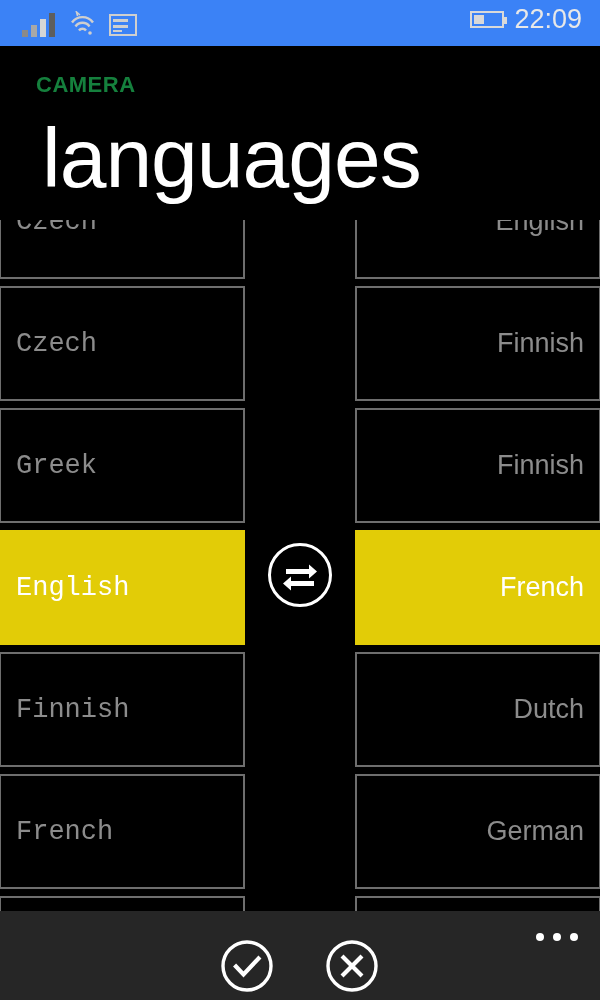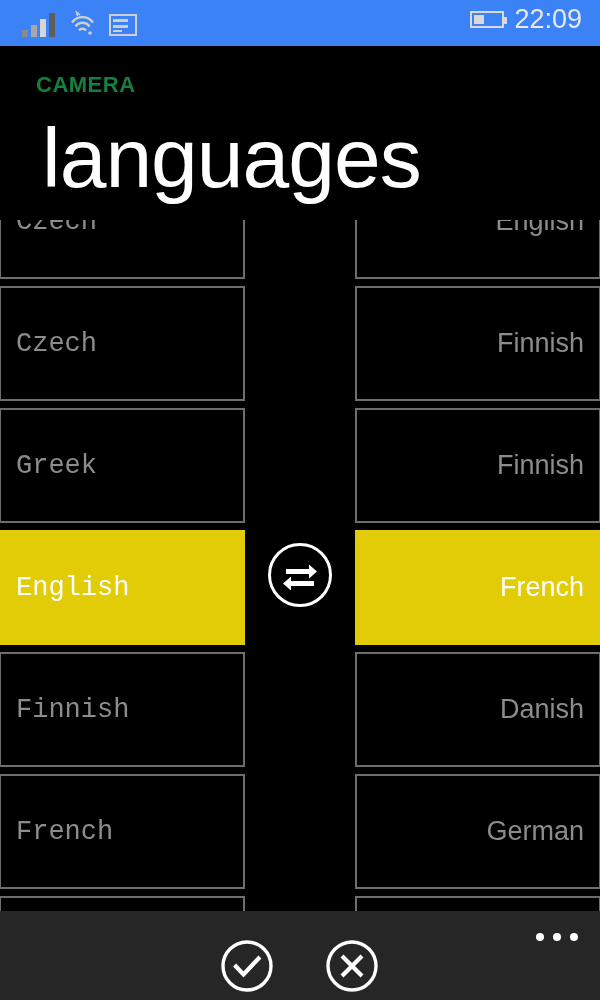--- a/index.html
+++ b/index.html
@@ -265,21 +265,21 @@
         <div class="lang-item">
           <span>Finnish</span>
         </div>
         <div class="lang-item">
           <span>Finnish</span>
         </div>
         <div class="lang-item selected" style="background: rgb(226, 204, 7); border-color: rgb(226, 204, 7); color: rgb(255, 255, 255);">
           <span>French</span>
         </div>
         <div class="lang-item">
-          <span>Danish</span>
+          <span>Dutch</span>
         </div>
         <div class="lang-item">
           <span>German</span>
         </div>
         <div class="lang-item">
           <span></span>
         </div>
       </div>
   </div>
 

